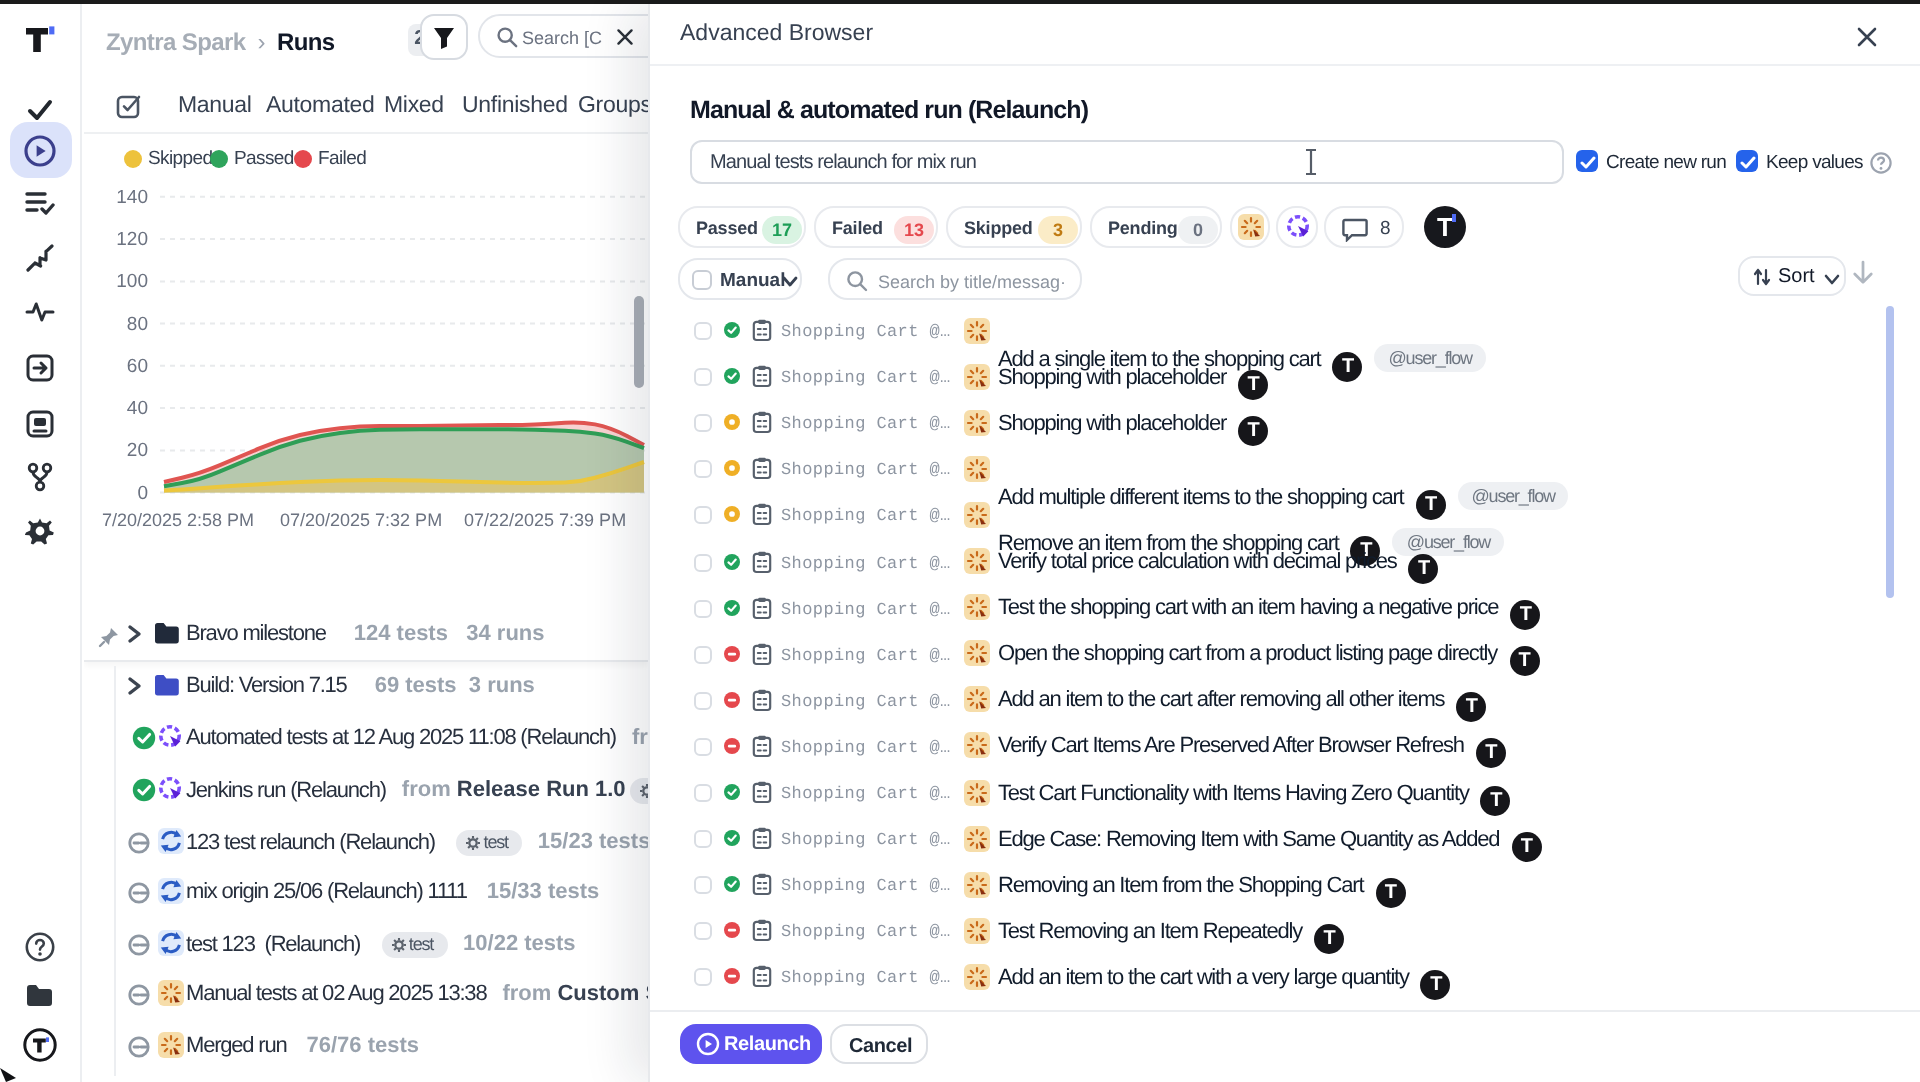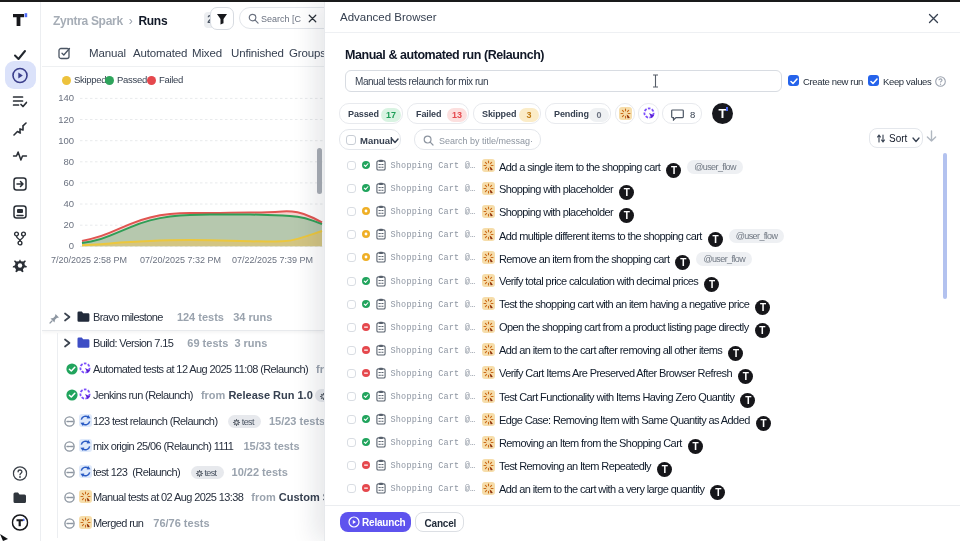--- a/index.html
+++ b/index.html
@@ -42,21 +42,21 @@
 .cbx { position:absolute; width:11px; height:11px; background:#2563eb; border-radius:3px; }
 .cbl { position:absolute; font-size:9.5px; color:#1f2937; letter-spacing:-.35px; }
 .fchip { position:absolute; top:101px; height:21px; border:1px solid #e8eaee; border-radius:10px; background:#fff; font-size:9px; font-weight:700; color:#374151; letter-spacing:-.1px; }
 .fchip .lab { position:absolute; left:8px; top:5px; }
 .cnt { position:absolute; top:3.5px; height:14px; border-radius:7px; font-size:9px; font-weight:700; text-align:center; line-height:14px; letter-spacing:0; }
 .lrow { position:absolute; left:0; width:615px; height:23px; }
 .lcb { position:absolute; left:22px; top:6.5px; width:9px; height:9px; border:1px solid #d9dde3; border-radius:3px; background:#fff; }
 .mono { position:absolute; left:65.5px; top:6.5px; font-family:"Liberation Mono", monospace; font-size:8.5px; color:#8d95a1; letter-spacing:.2px; }
 .ltt { position:absolute; left:174px; top:5px; font-size:11px; color:#111c2b; white-space:nowrap; letter-spacing:-.6px; }
 .tb { display:inline-block; width:15px; height:15px; background:#16161a; border-radius:50%; color:#fff; font-size:10px; font-weight:700; text-align:center; line-height:15px; vertical-align:-3px; margin-left:6px; }
-.uf { display:inline-block; height:14px; background:#eef0f3; border-radius:8px; color:#6e7681; font-size:9px; line-height:14px; padding:0 7px; margin-left:6px; vertical-align:1px; }
+.uf { display:inline-block; height:14px; background:#eef0f3; border-radius:8px; color:#6e7681; font-size:9px; line-height:14px; padding:0 7px; margin-left:6px; vertical-align:1px;margin-top:12px; }
 </style>
 </head>
 <body>
 <div class="abs topbar"></div>
 
 <div class="abs" id="rail">
   <div class="pill"></div>
   <svg style="top:8px" width="20" height="20" viewBox="0 0 20 20">
       <path d="M3 4 h11 v3.2 h-3.6 V16 h-3.8 V7.2 H3 z" fill="#17181c"></path>
       <rect x="14.6" y="3.2" width="2.6" height="4" fill="#4f6bf5"></rect>

